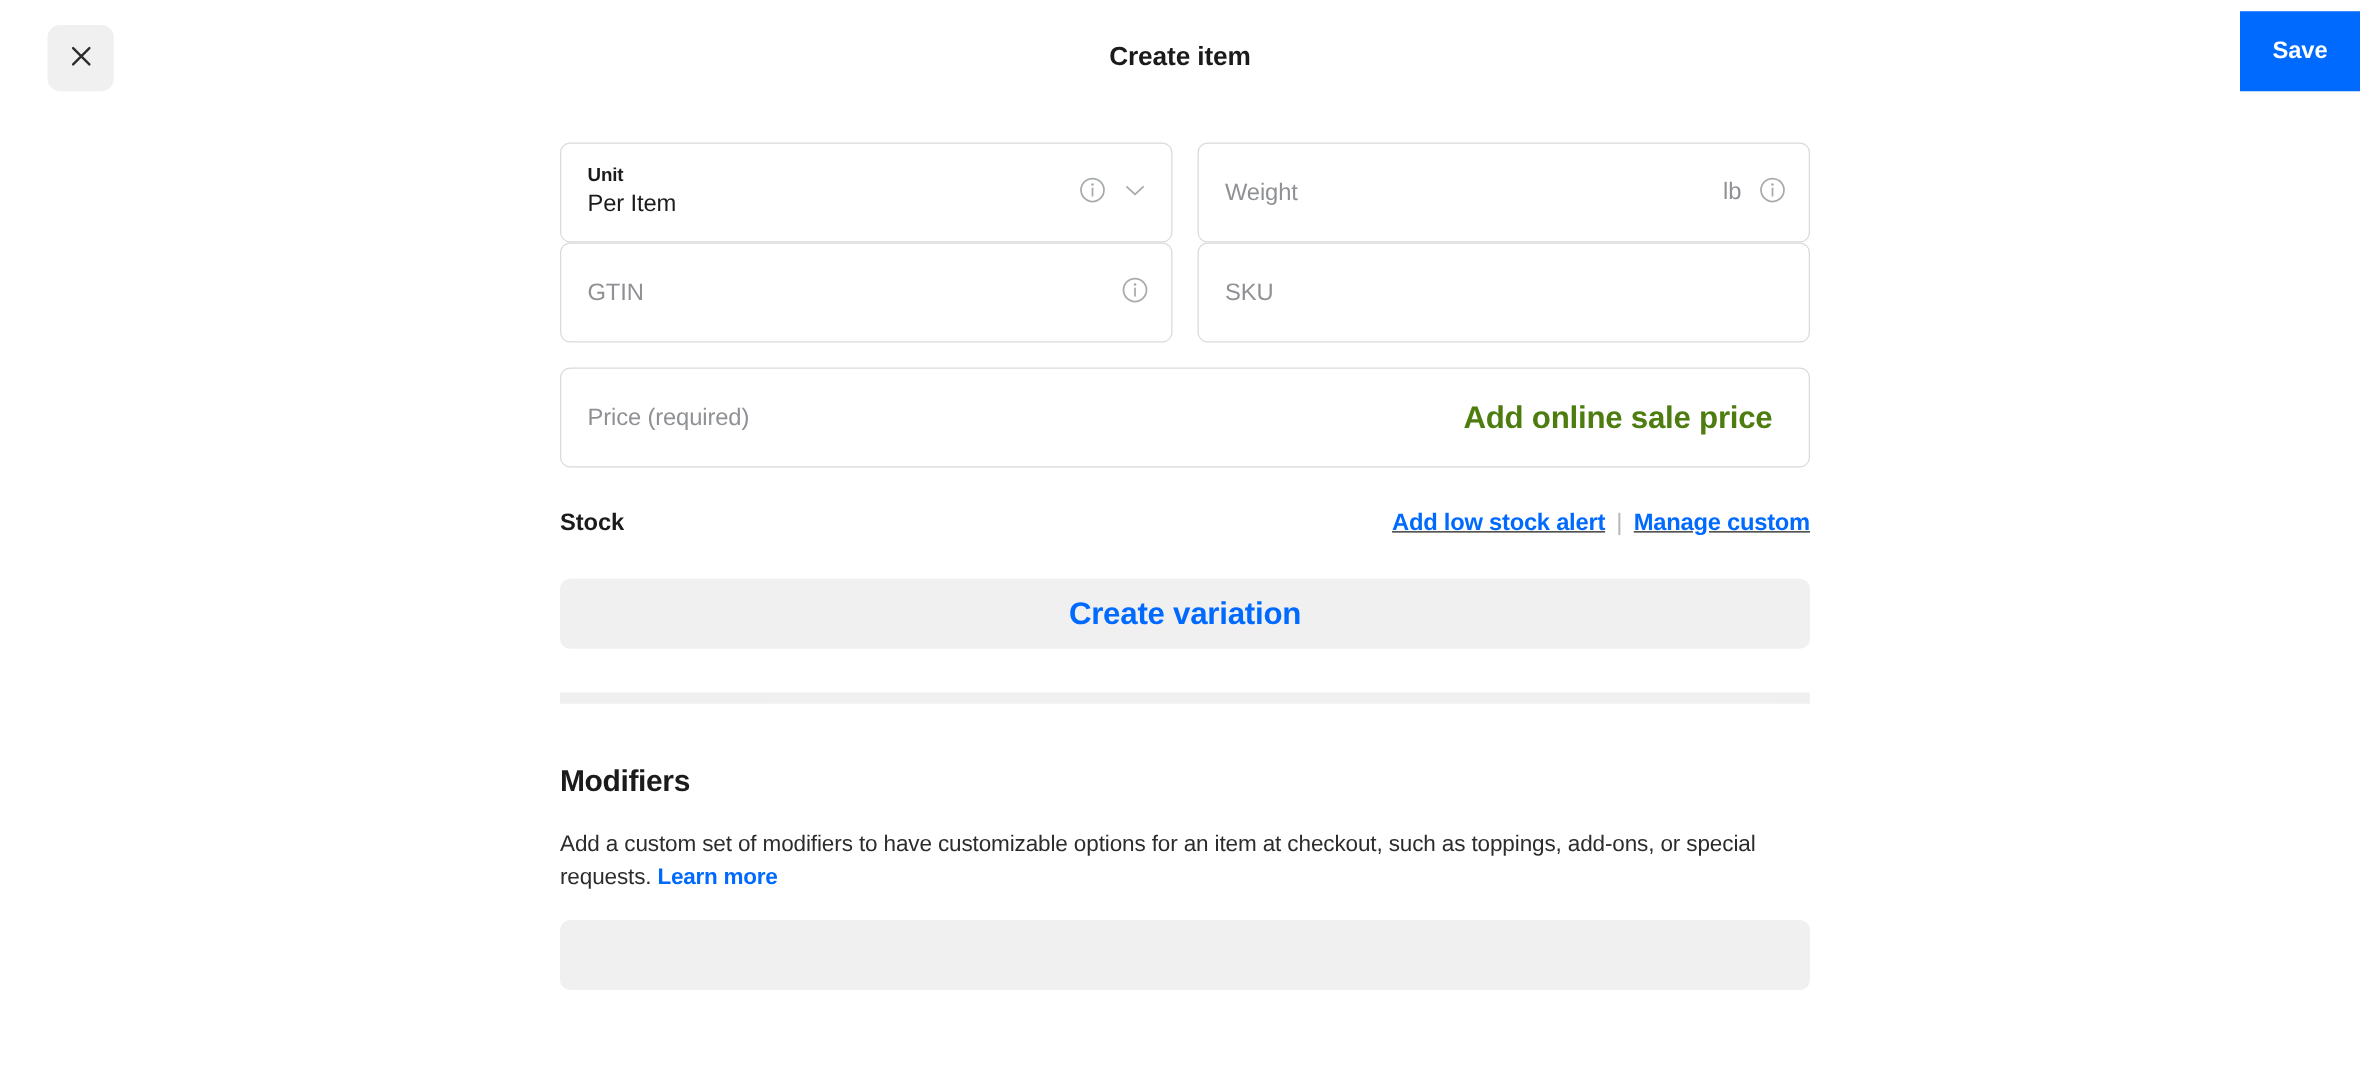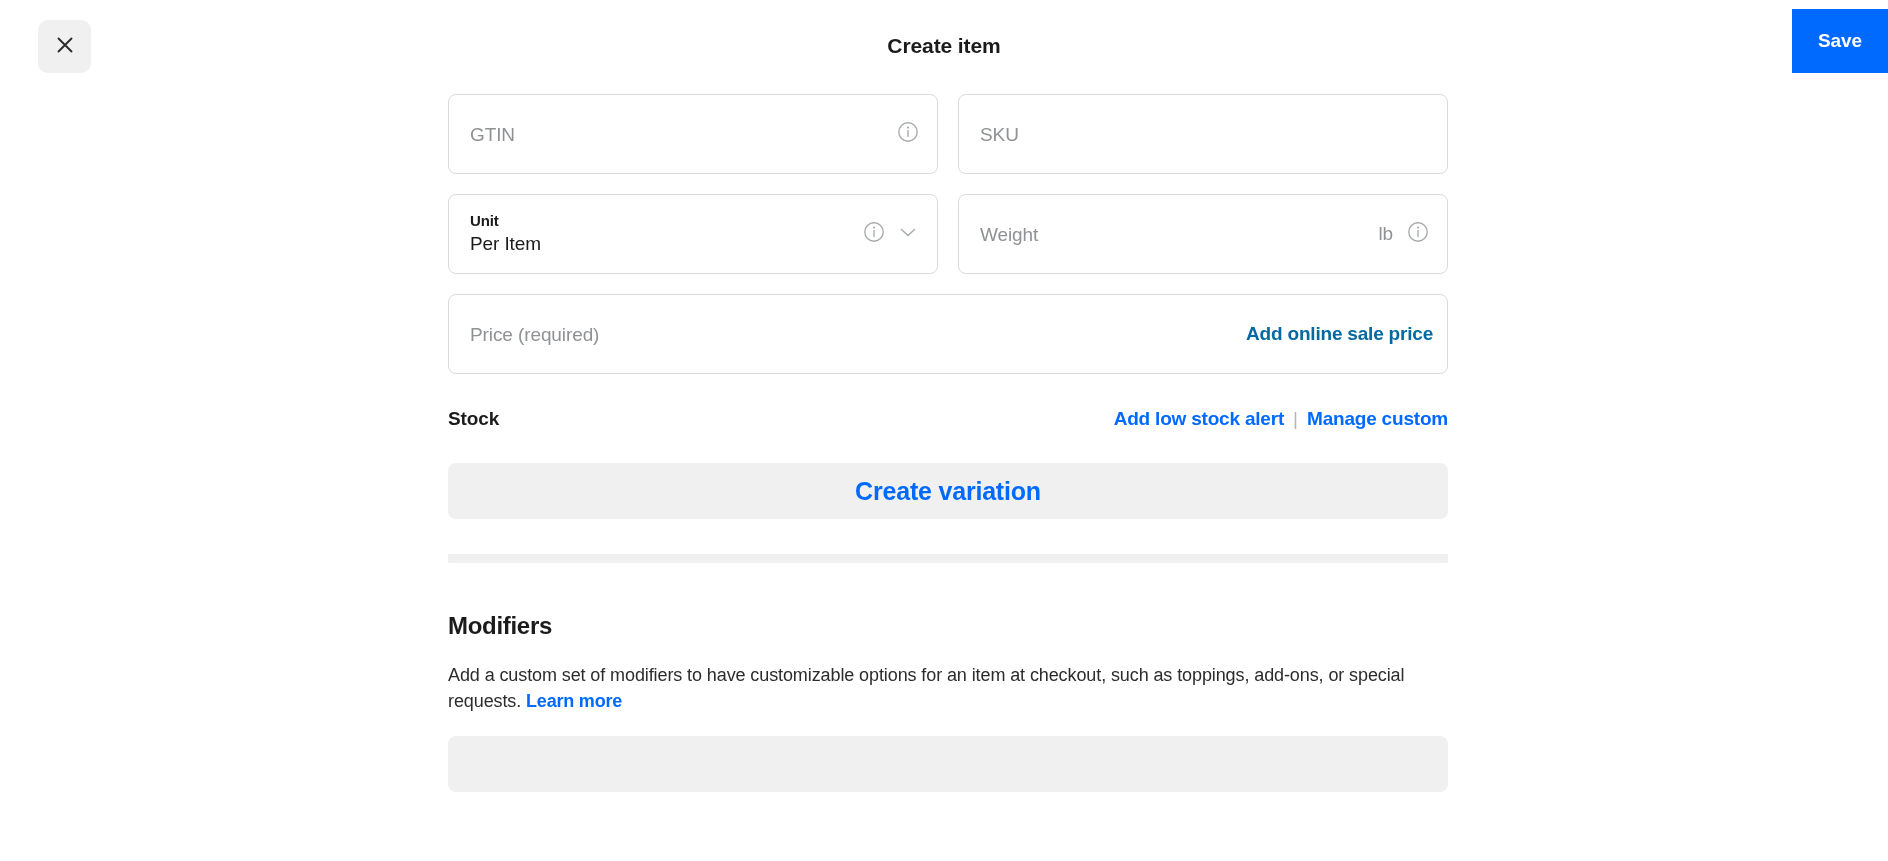--- a/index.html
+++ b/index.html
@@ -143,52 +143,53 @@
     gap: 12px;
     flex: 0 0 auto;
   }
 
   .info-icon, .chevron-icon {
     display: block;
     cursor: pointer;
   }
 
   .field-link {
-    font-size: 19px;
-    font-weight: bold;
-    color: #0369a1;
+    font-size: 25px;
+    font-weight: bold;
+    color: #4d7c0f;
     text-decoration: none;
     letter-spacing: -0.2px;
     cursor: pointer;
     flex: 0 0 auto;
   }
 
   
   .row-price { margin-top: 20px; }
-  .field-price { padding-right: 14px; }
+  .field-price { padding-right: 29px; }
 
   
   .stock-row {
     margin-top: 27px;
     height: 36px;
     display: flex;
     align-items: center;
     justify-content: space-between;
     gap: 48px;
   }
   .stock-label {
     font-size: 19px;
     font-weight: bold;
     color: #1b1b1b;
     letter-spacing: -0.1px;
   }
   .stock-links {
     display: flex;
     align-items: center;
     gap: 9px;
+    text-decoration: underline;
   }
   .link-blue {
     font-size: 19px;
     font-weight: bold;
     color: #006aff;
     text-decoration: none;
     letter-spacing: -0.2px;
     cursor: pointer;
   }
   .link-sep {
@@ -268,42 +269,20 @@
         </svg>
       </span>
     </button>
 
     <div class="page-title">Create item</div>
 
     <button class="save-button">Save</button>
   </div>
 
   <div class="content form-top">
-
-    
-    <div class="row">
-
-      <div class="field">
-        <span class="field-placeholder">GTIN</span>
-        <span class="adornments">
-          <span class="info-icon">
-            <svg width="22" height="22" viewBox="0 0 22 22" fill="none" xmlns="http://www.w3.org/2000/svg">
-              <circle cx="11" cy="11" r="9.2" stroke="#a8abae" stroke-width="1.4"></circle>
-              <circle cx="11" cy="6.6" r="1.05" fill="#a8abae"></circle>
-              <path d="M11 9.6 V15.6" stroke="#a8abae" stroke-width="1.4" stroke-linecap="round"></path>
-            </svg>
-          </span>
-        </span>
-      </div>
-
-      <div class="field">
-        <span class="field-placeholder">SKU</span>
-      </div>
-
-    </div>
 
     
     <div class="row" style="margin-top:20px;">
 
       <div class="field">
         <span class="field-stack">
           <span class="field-label">Unit</span>
           <span class="field-value">Per Item</span>
         </span>
         <span class="adornments">
@@ -332,20 +311,42 @@
               <circle cx="11" cy="6.6" r="1.05" fill="#a8abae"></circle>
               <path d="M11 9.6 V15.6" stroke="#a8abae" stroke-width="1.4" stroke-linecap="round"></path>
             </svg>
           </span>
         </span>
       </div>
 
     </div>
 
     
+    <div class="row">
+
+      <div class="field">
+        <span class="field-placeholder">GTIN</span>
+        <span class="adornments">
+          <span class="info-icon">
+            <svg width="22" height="22" viewBox="0 0 22 22" fill="none" xmlns="http://www.w3.org/2000/svg">
+              <circle cx="11" cy="11" r="9.2" stroke="#a8abae" stroke-width="1.4"></circle>
+              <circle cx="11" cy="6.6" r="1.05" fill="#a8abae"></circle>
+              <path d="M11 9.6 V15.6" stroke="#a8abae" stroke-width="1.4" stroke-linecap="round"></path>
+            </svg>
+          </span>
+        </span>
+      </div>
+
+      <div class="field">
+        <span class="field-placeholder">SKU</span>
+      </div>
+
+    </div>
+
+    
     <div class="row row-price">
       <div class="field field-price">
         <span class="field-placeholder">Price (required)</span>
         <a class="field-link">Add online sale price</a>
       </div>
     </div>
 
     
     <div class="stock-row">
       <span class="stock-label">Stock</span>

